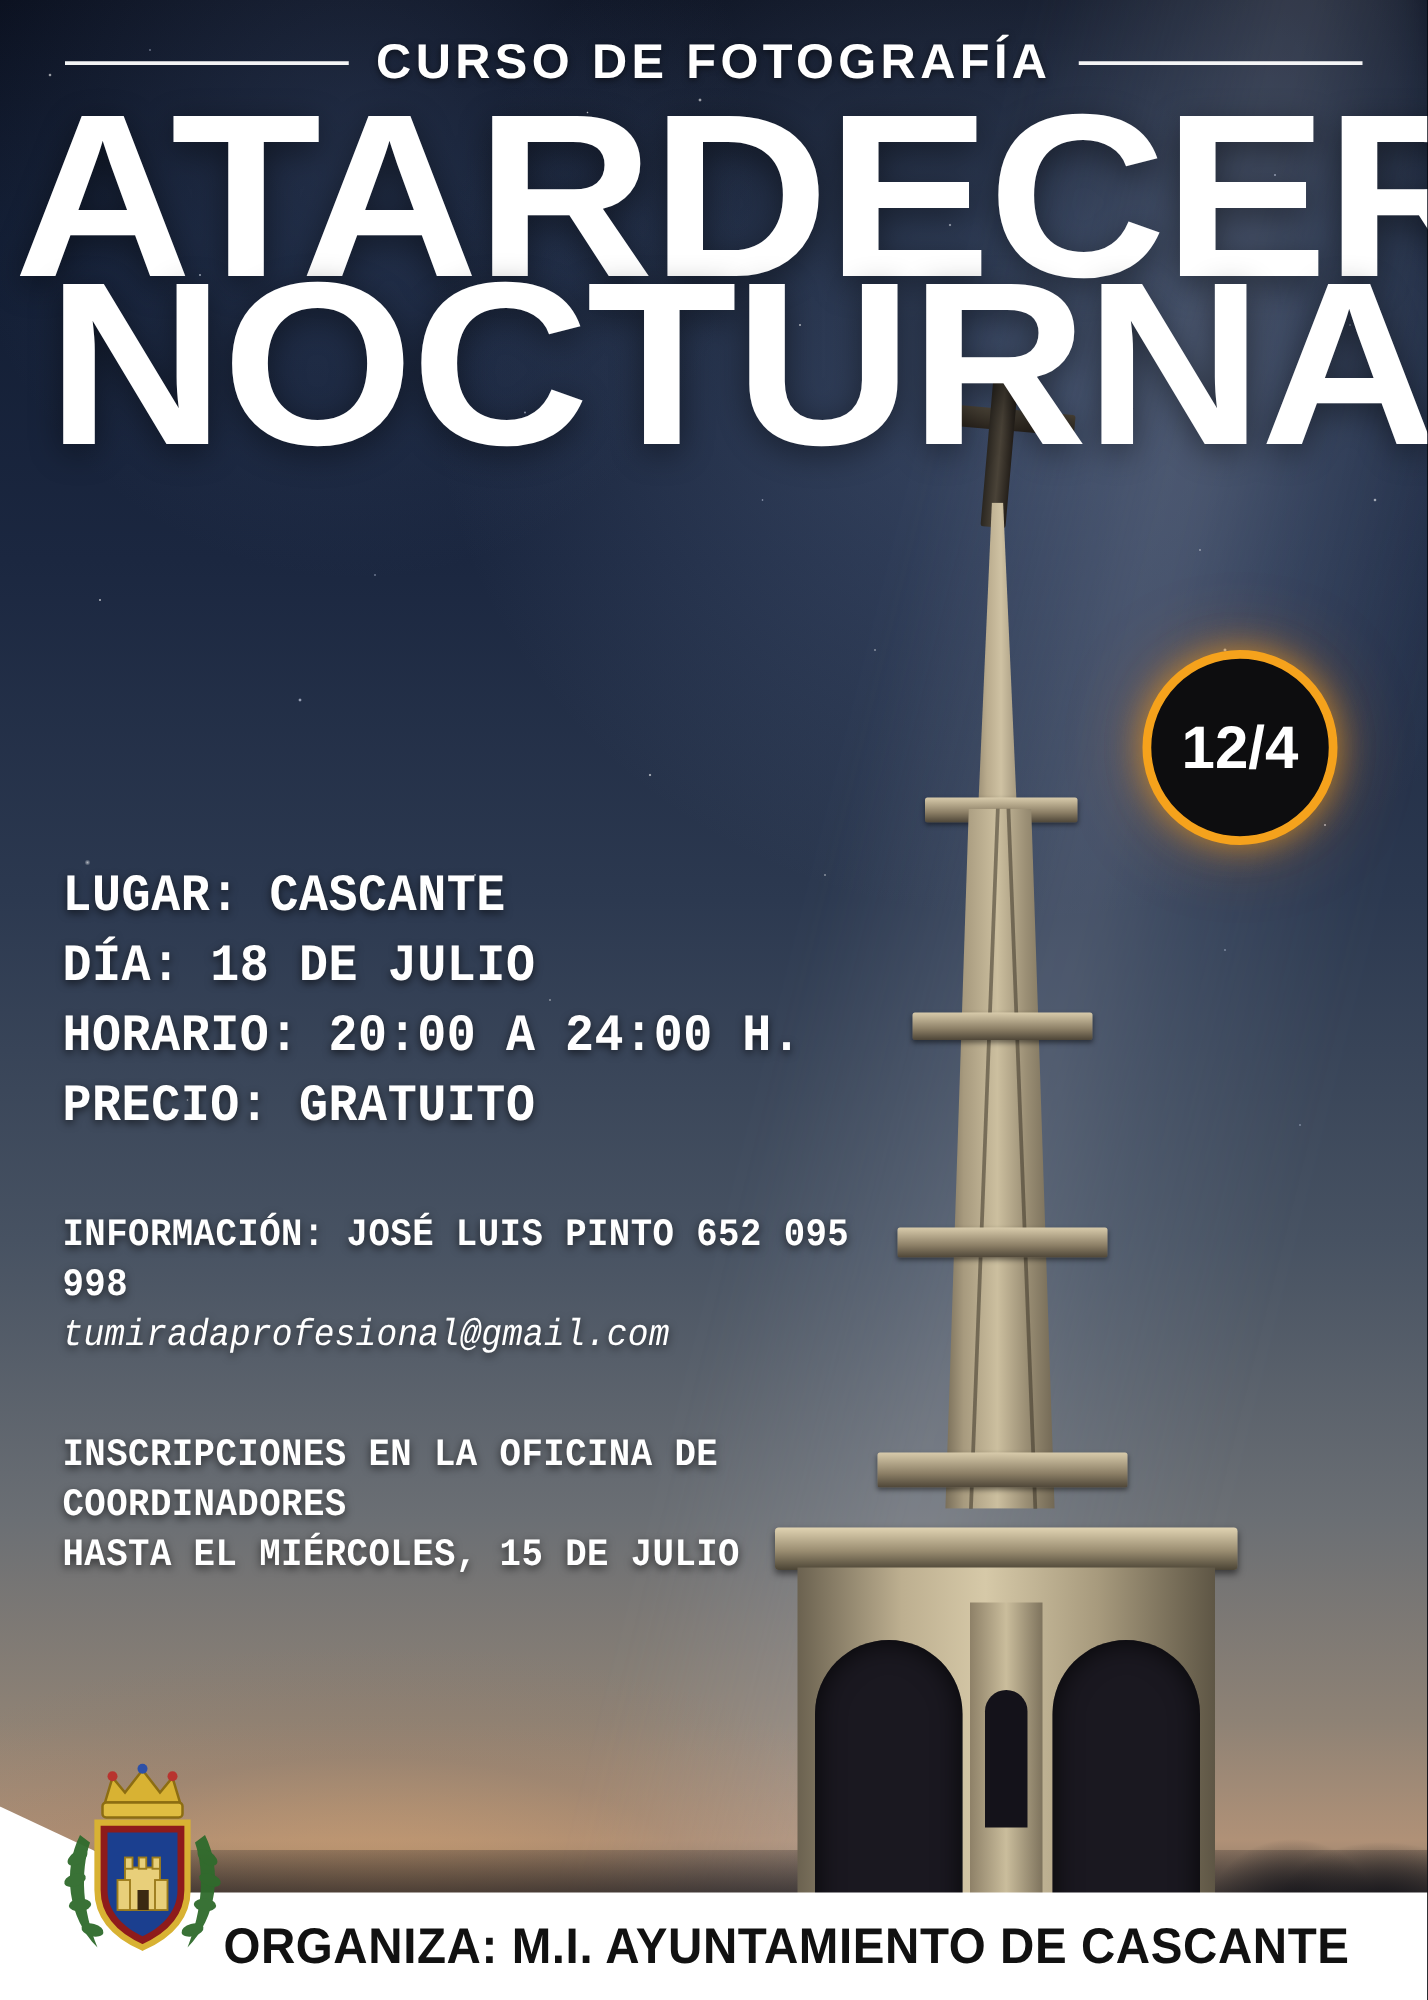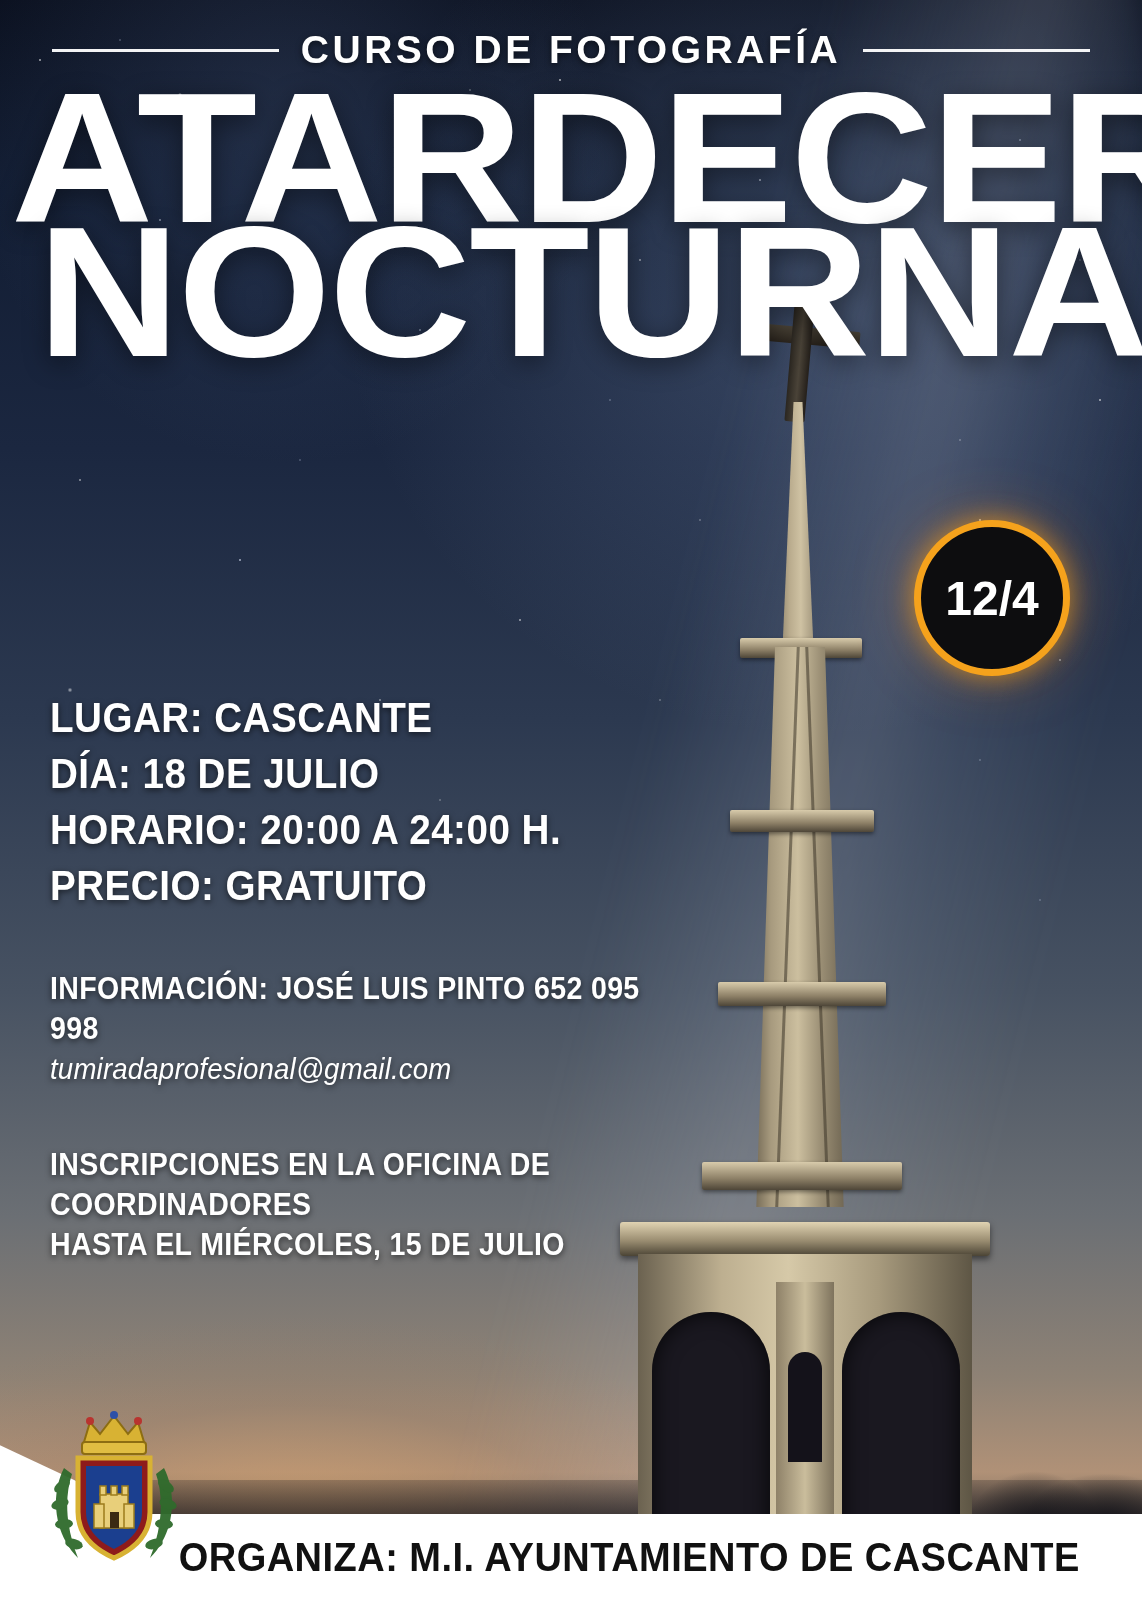--- a/index.html
+++ b/index.html
@@ -323,21 +323,21 @@
   }
 
   
   .info {
     position: absolute;
     left: 50px;
     top: 690px;
     width: 700px;
     color: #fff;
     text-shadow: 0 2px 7px rgba(0,0,0,.6);
-    font-family: Liberation Sans, sans-serif;
+    font-family: Liberation Mono, monospace;
   }
   .info .main-line {
     font-size: 42px;
     font-weight: 700;
     letter-spacing: .5px;
     text-transform: uppercase;
     line-height: 1.33;
     transform: scaleX(.92);
     transform-origin: left center;
   }

